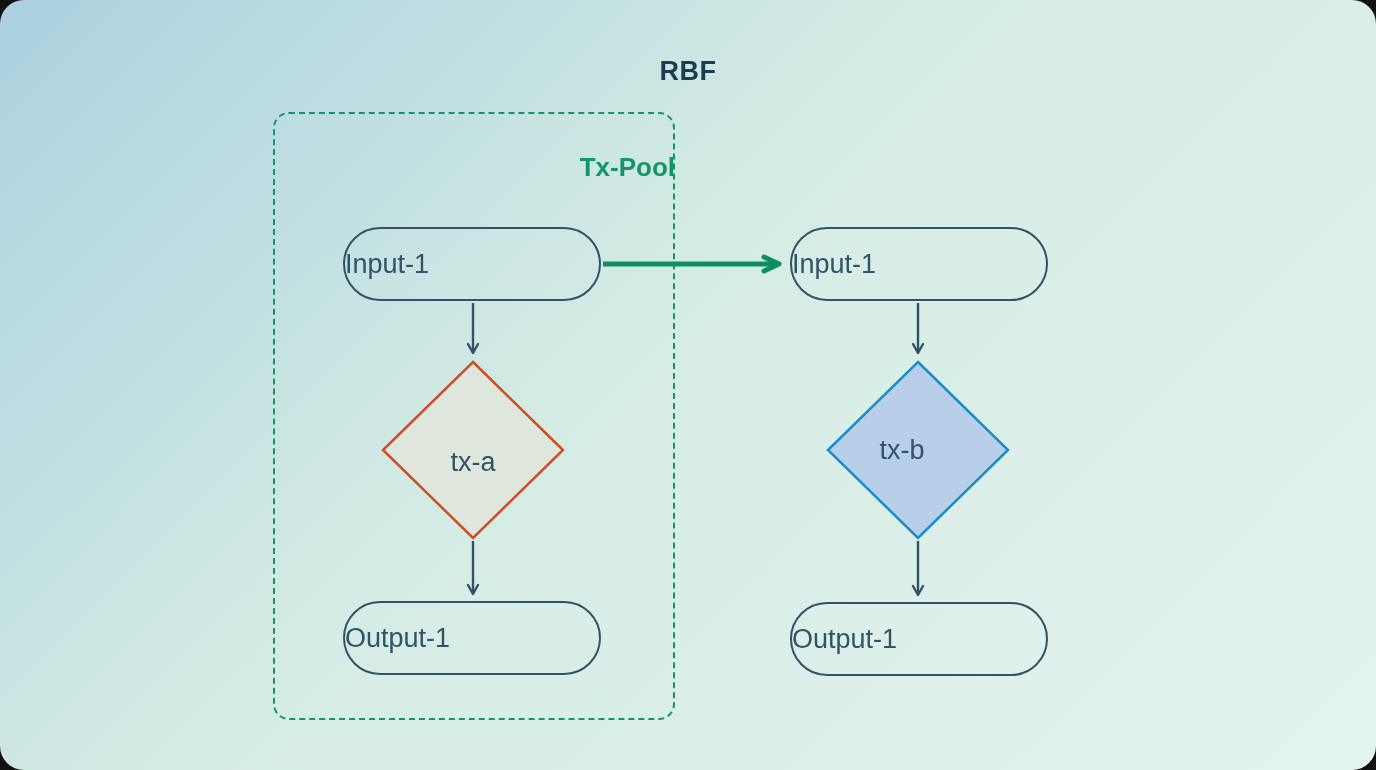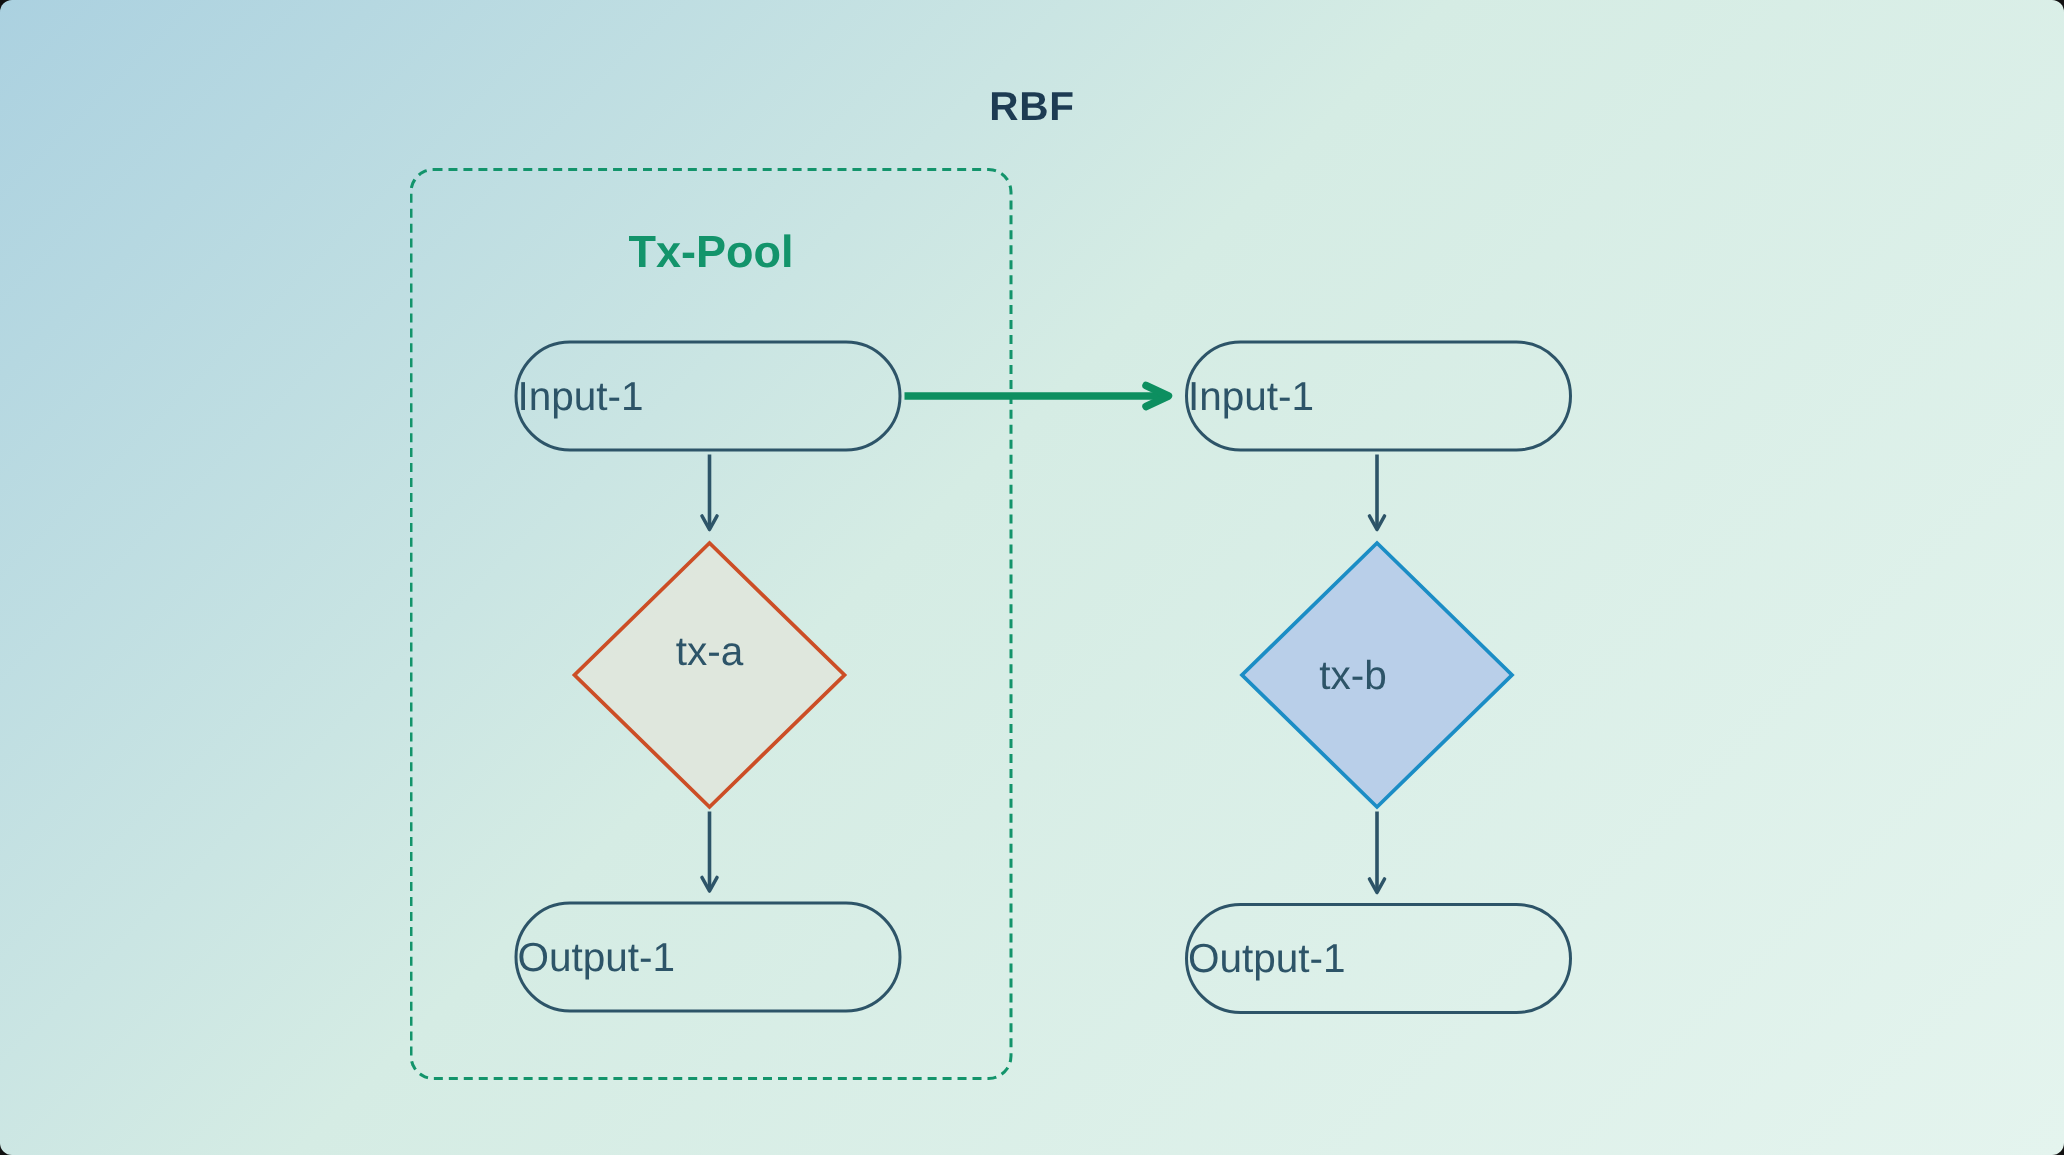--- a/index.html
+++ b/index.html
@@ -19,61 +19,61 @@
   *{margin:0;padding:0;box-sizing:border-box;}
   html,body{width:100%;height:100%;}
   body{
     background:#111;
     font-family:"Liberation Sans","DejaVu Sans",sans-serif;
     display:flex;align-items:flex-start;justify-content:flex-start;
   }
   .canvas{
     position:relative;
     width:1376px;height:770px;
-    border-radius:8px;
+    border-radius:24px;
     overflow:hidden;
     background:linear-gradient(135deg,var(--bg_start) 0%,var(--bg_mid) 45%,var(--bg_end) 100%);
   }
   .diagram-title{
     position:absolute;left:0;top:56px;width:100%;
     text-align:center;
     font-size:27px;font-weight:bold;
     color:var(--title_text);
     letter-spacing:0.5px;
   }
   .pool-box{
     position:absolute;left:273px;top:112px;width:402px;height:608px;
     border:2px dashed var(--pool_green);
     border-radius:16px;
   }
   .pool-label{
     position:absolute;left:273px;top:152px;width:402px;
-    text-align:center;
-    font-size:30px;font-weight:bold;
+    text-align:right;
+    font-size:26px;font-weight:bold;
     color:var(--pool_green);
   }
   .node-pill{
     position:absolute;
     width:258px;height:74px;
     border:2px solid var(--node_stroke);
     border-radius:38px;
     background:transparent;
     display:flex;align-items:center;justify-content:flex-start;
     font-size:27px;color:var(--node_text);
   }
   .pill-pool-input{left:343px;top:227px;}
   .pill-pool-output{left:343px;top:601px;}
   .pill-repl-input{left:790px;top:227px;}
   .pill-repl-output{left:790px;top:602px;}
   .diamond-label{
     position:absolute;width:140px;height:32px;
     display:flex;align-items:center;justify-content:center;
     font-size:27px;color:var(--node_text);
   }
-  .label-txa{left:403px;top:418px;}
+  .label-txa{left:403px;top:446px;}
   .label-txb{left:832px;top:434px;}
   svg.edge-layer{position:absolute;left:0;top:0;width:1376px;height:770px;pointer-events:none;}
   .edge{stroke:var(--node_stroke);stroke-width:2.4;fill:none;}
   .edge-green{stroke:var(--arrow_green);stroke-width:5;fill:none;}
   .poly-txa{fill:var(--txa_fill);fill-opacity:0.92;stroke:var(--txa_stroke);stroke-width:2.5;}
   .poly-txb{fill:var(--txb_fill);fill-opacity:0.95;stroke:var(--txb_stroke);stroke-width:2.5;}
 </style>
 </head>
 <body>
 

